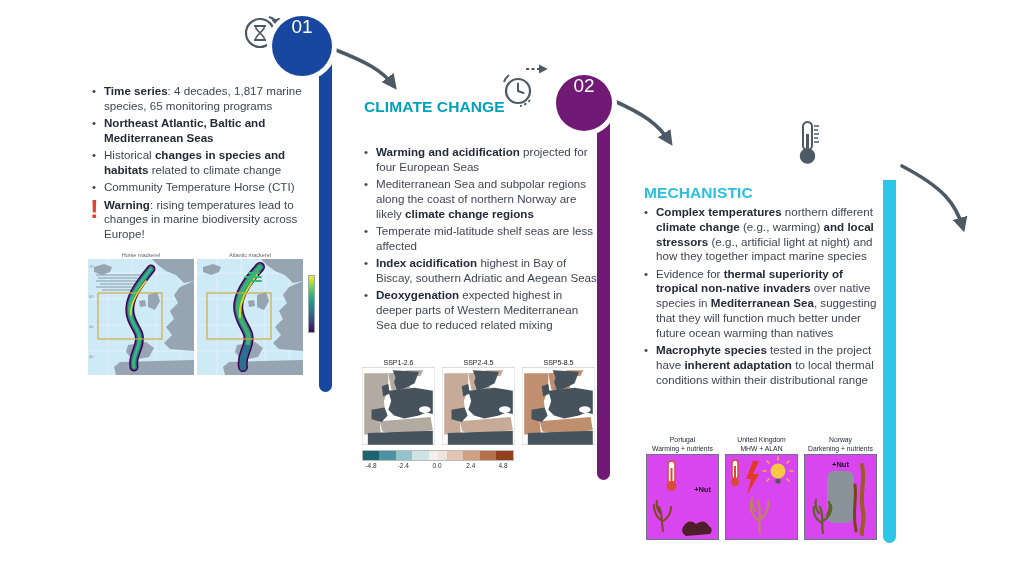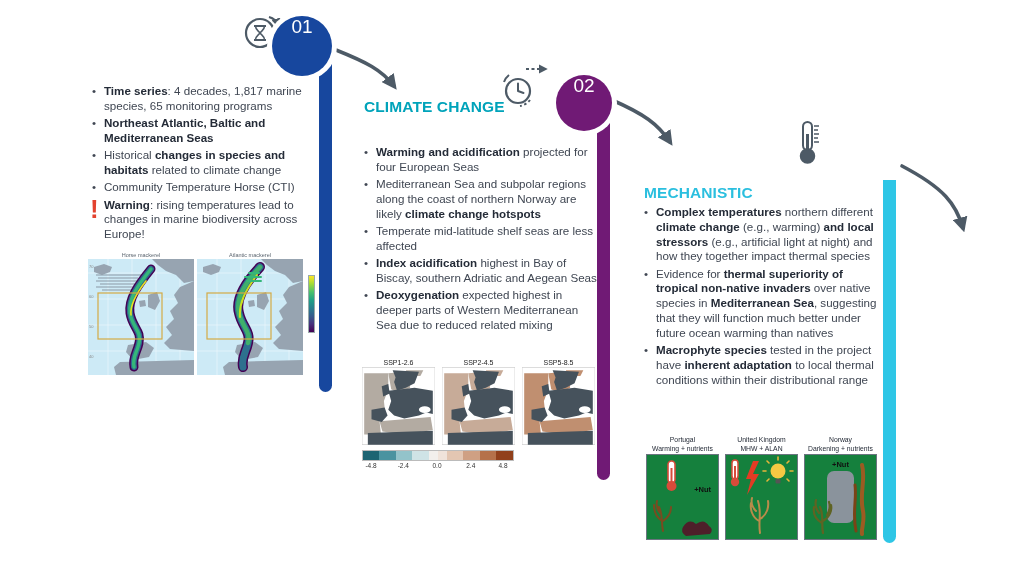--- a/index.html
+++ b/index.html
@@ -44,21 +44,21 @@
     background:linear-gradient(to right,#1d6472 0 11%,#4a93a0 11% 22%,#93c3ca 22% 33%,#cfe3e6 33% 44%,
       #f2efec 44% 50%,#f0e3da 50% 56%,#e3c6b2 56% 67%,#cfa083 67% 78%,#b5714a 78% 89%,#91401b 89% 100%);}
   .cbticks{position:relative;width:150px;height:10px;font-size:6.5px;color:#333;}
   .cbticks span{position:absolute;transform:translateX(-50%);top:1px;}
 
   
   .fig3{position:absolute;left:646px;top:436px;width:233px;}
   .panels{display:flex;gap:6px;}
   .panel{width:73px;}
   .ptitle{font-size:6.8px;line-height:8.5px;height:18px;text-align:center;color:#1d2430;}
-  .pbox{position:relative;border:1px solid #6b7480;height:84px;background:#15803d;}
+  .pbox{position:relative;border:1px solid #6b7480;height:84px;background:#d946ef;}
   .nut{position:absolute;font-size:7.5px;font-weight:bold;color:#111;}
   .nut.p1{right:7px;top:30px;}
   .nut.p3{left:50%;top:5px;transform:translateX(-50%);}
 
   .arrowlayer{position:absolute;inset:0;z-index:2;pointer-events:none;}
   .icon{position:absolute;z-index:2;}
   svg{display:block;}
 </style>
 </head>
 <body>
@@ -204,21 +204,21 @@
       <div>CLIMATE CHANGE</div>
     </div>
 
     <div class="bullets" style="left:364px;top:145px;width:236px;">
         <div class="bullet">
           <span class="marker">•</span>
           <span class="btext"><span class="b">Warming and acidification</span><span> projected for four European Seas</span></span>
         </div>
         <div class="bullet">
           <span class="marker">•</span>
-          <span class="btext"><span>Mediterranean Sea and subpolar regions along the coast of northern Norway are likely </span><span class="b">climate change hotspots</span></span>
+          <span class="btext"><span>Mediterranean Sea and subpolar regions along the coast of northern Norway are likely </span><span class="b">climate change regions</span></span>
         </div>
         <div class="bullet">
           <span class="marker">•</span>
           <span class="btext"><span>Temperate mid-latitude shelf seas are less affected</span></span>
         </div>
         <div class="bullet">
           <span class="marker">•</span>
           <span class="btext"><span class="b">Index acidification</span><span> highest in Bay of Biscay, southern Adriatic and Aegean Seas</span></span>
         </div>
         <div class="bullet">
@@ -314,21 +314,21 @@
     </div>
 
 
     <div class="hdr s3" style="left:644px;top:172px;width:240px;margin-top:11px;">
       <div>MECHANISTIC</div>
     </div>
 
     <div class="bullets" style="left:644px;top:205px;width:240px;">
         <div class="bullet">
           <span class="marker">•</span>
-          <span class="btext"><span class="b">Complex temperatures</span><span> northern different </span><span class="b">climate change</span><span> (e.g., warming) </span><span class="b">and local stressors</span><span> (e.g., artificial light at night) and how they together impact thermal species</span></span>
+          <span class="btext"><span class="b">Complex temperatures</span><span> northern different </span><span class="b">climate change</span><span> (e.g., warming) </span><span class="b">and local stressors</span><span> (e.g., artificial light at night) and how they together impact marine species</span></span>
         </div>
         <div class="bullet">
           <span class="marker">•</span>
           <span class="btext"><span>Evidence for </span><span class="b">thermal superiority of tropical non-native invaders</span><span> over native species in </span><span class="b">Mediterranean Sea</span><span>, suggesting that they will function much better under future ocean warming than natives</span></span>
         </div>
         <div class="bullet">
           <span class="marker">•</span>
           <span class="btext"><span class="b">Macrophyte species</span><span> tested in the project have </span><span class="b">inherent adaptation</span><span> to local thermal conditions within their distributional range</span></span>
         </div>
       </div>

